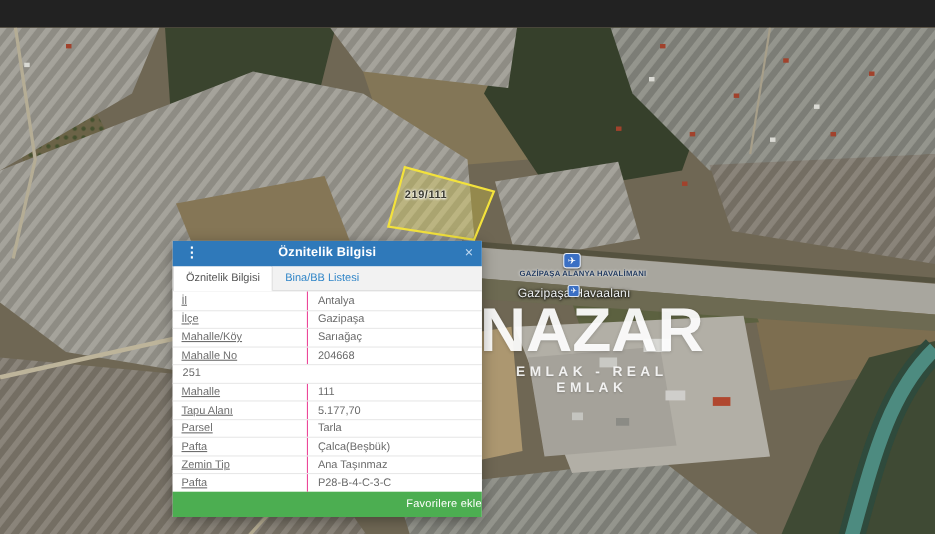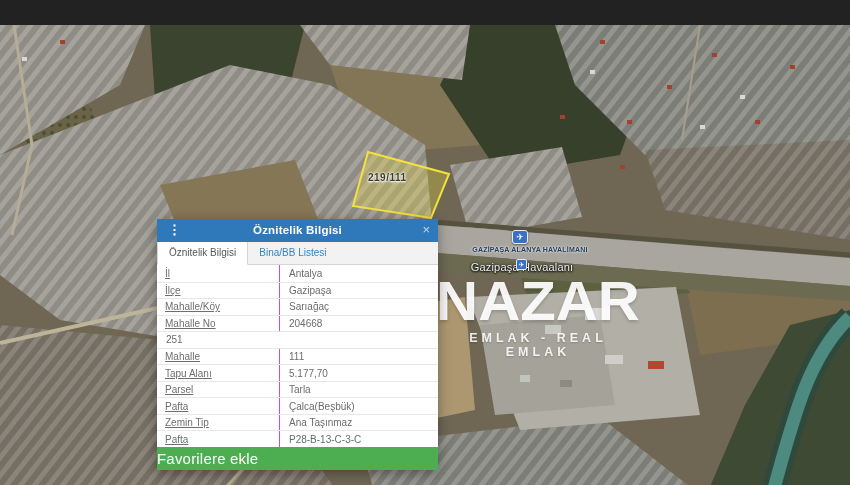--- a/index.html
+++ b/index.html
@@ -48,22 +48,22 @@
   .tab{padding:4px 11px 5px;font-size:10px;cursor:pointer;line-height:1.3;}
   .tab.active{background:#fff;border:1px solid #d5d5d5;border-bottom:1px solid #fff;
     margin-bottom:-1px;border-radius:2px 2px 0 0;color:#555;}
   .tab.inactive{color:#3186c8;}
   .dlg-table{background:#fff;}
   .t-row{display:flex;height:16.55px;align-items:center;border-top:1px solid #e8e8e8;}
   .t-row:first-child{border-top:none;}
   .t-label{width:123px;padding-left:8px;border-right:1px solid #ec4899;color:#6e6e6e;
     height:100%;display:flex;align-items:center;text-decoration:underline;}
   .t-value{flex:1;padding-left:9px;color:#6b6b6b;}
-  .dlg-btn{height:23px;line-height:23px;background:#4cae51;color:#fff;text-align:left;
-    font-size:15px;cursor:pointer;letter-spacing:.2px;}
+  .dlg-btn{height:23px;line-height:23px;background:#4cae51;color:#fff;text-align:right;
+    font-size:10px;cursor:pointer;letter-spacing:.2px;padding-left:11px;}
 </style>
 </head>
 <body>
 
 <div class="stage">
 
   <svg class="mapbg" width="850" height="485" viewBox="0 0 850 485">
     <defs>
       <pattern id="gh1" width="11" height="11" patternUnits="userSpaceOnUse" patternTransform="rotate(-52)">
         <rect width="11" height="11" fill="#8e8c84"></rect>
@@ -211,19 +211,19 @@
       <div class="t-row">
         <div class="t-label">Pafta</div>
         <div class="t-value">Çalca(Beşbük)</div>
       </div>
       <div class="t-row">
         <div class="t-label">Zemin Tip</div>
         <div class="t-value">Ana Taşınmaz</div>
       </div>
       <div class="t-row">
         <div class="t-label">Pafta</div>
-        <div class="t-value">P28-B-13-C-3-C</div>
+        <div class="t-value">P28-B-4-C-3-C</div>
       </div>
     </div>
 
     <div class="dlg-btn">Favorilere ekle</div>
   </div>
 </div>
 
 </body></html>

